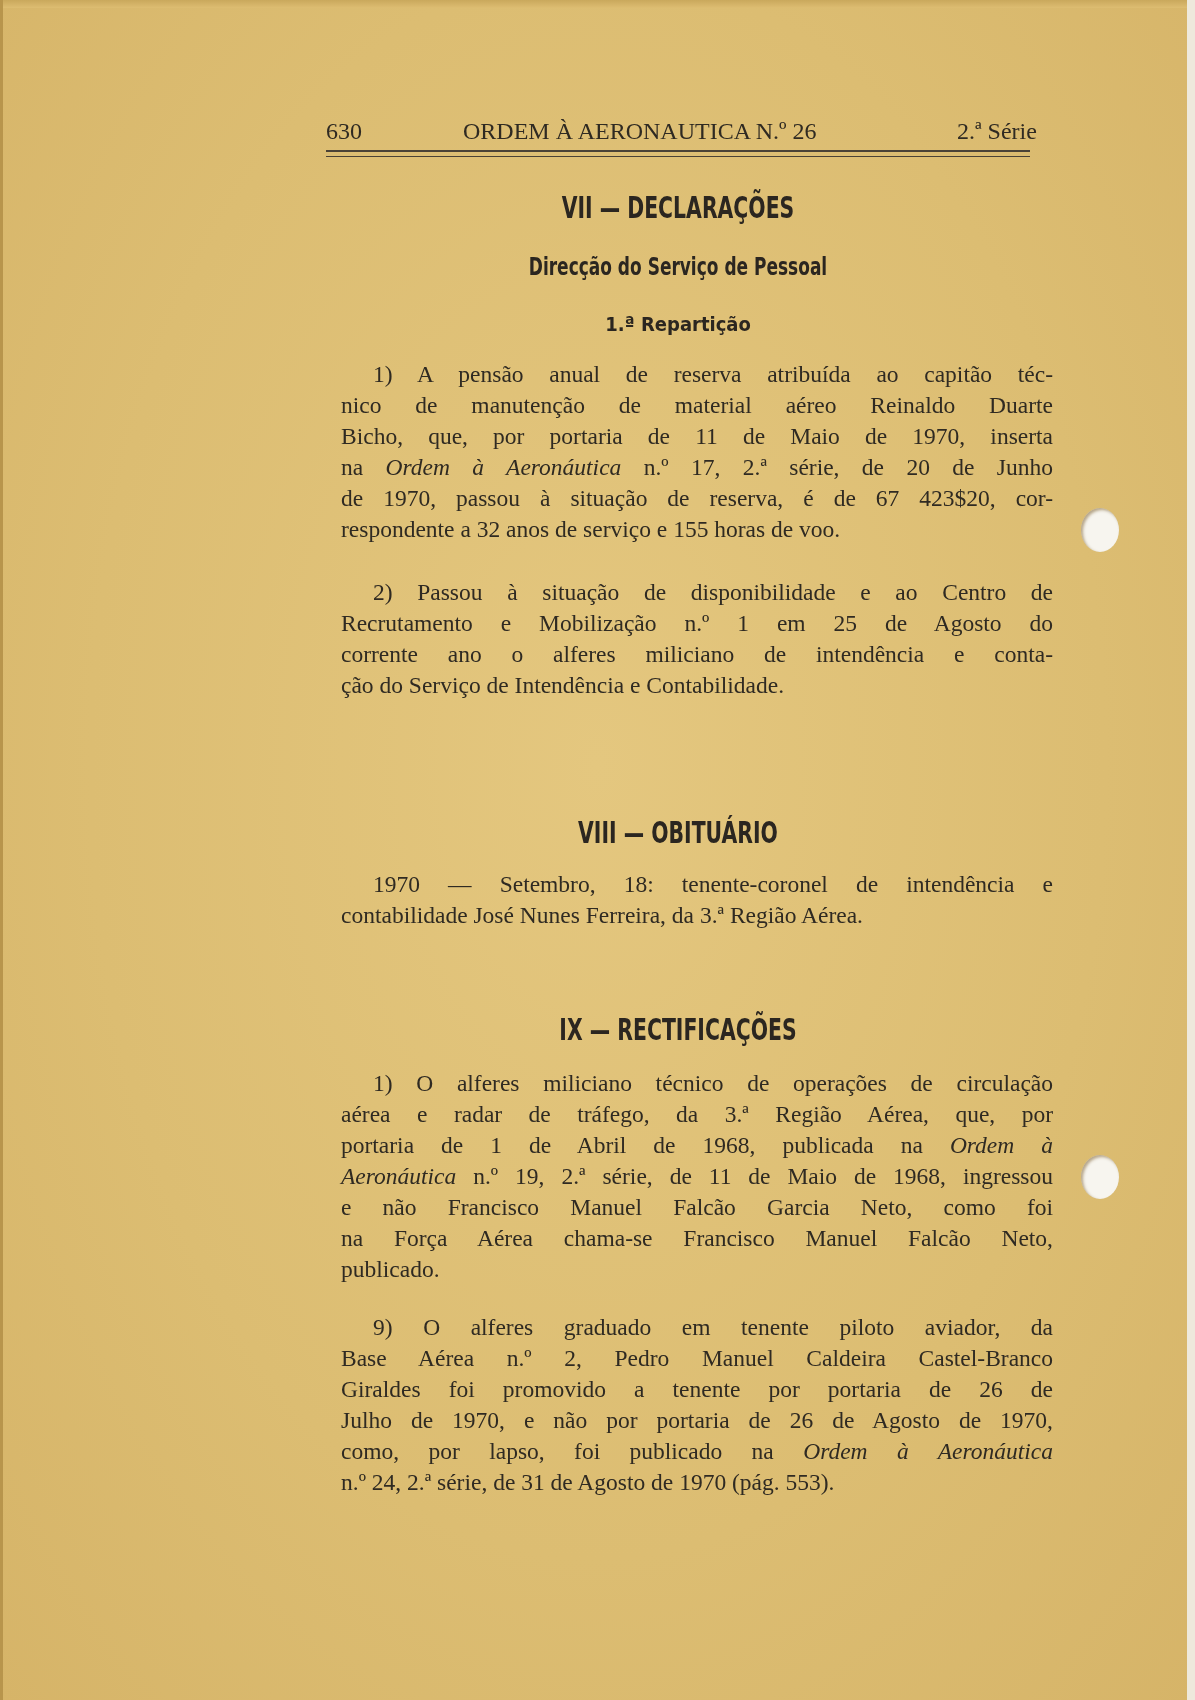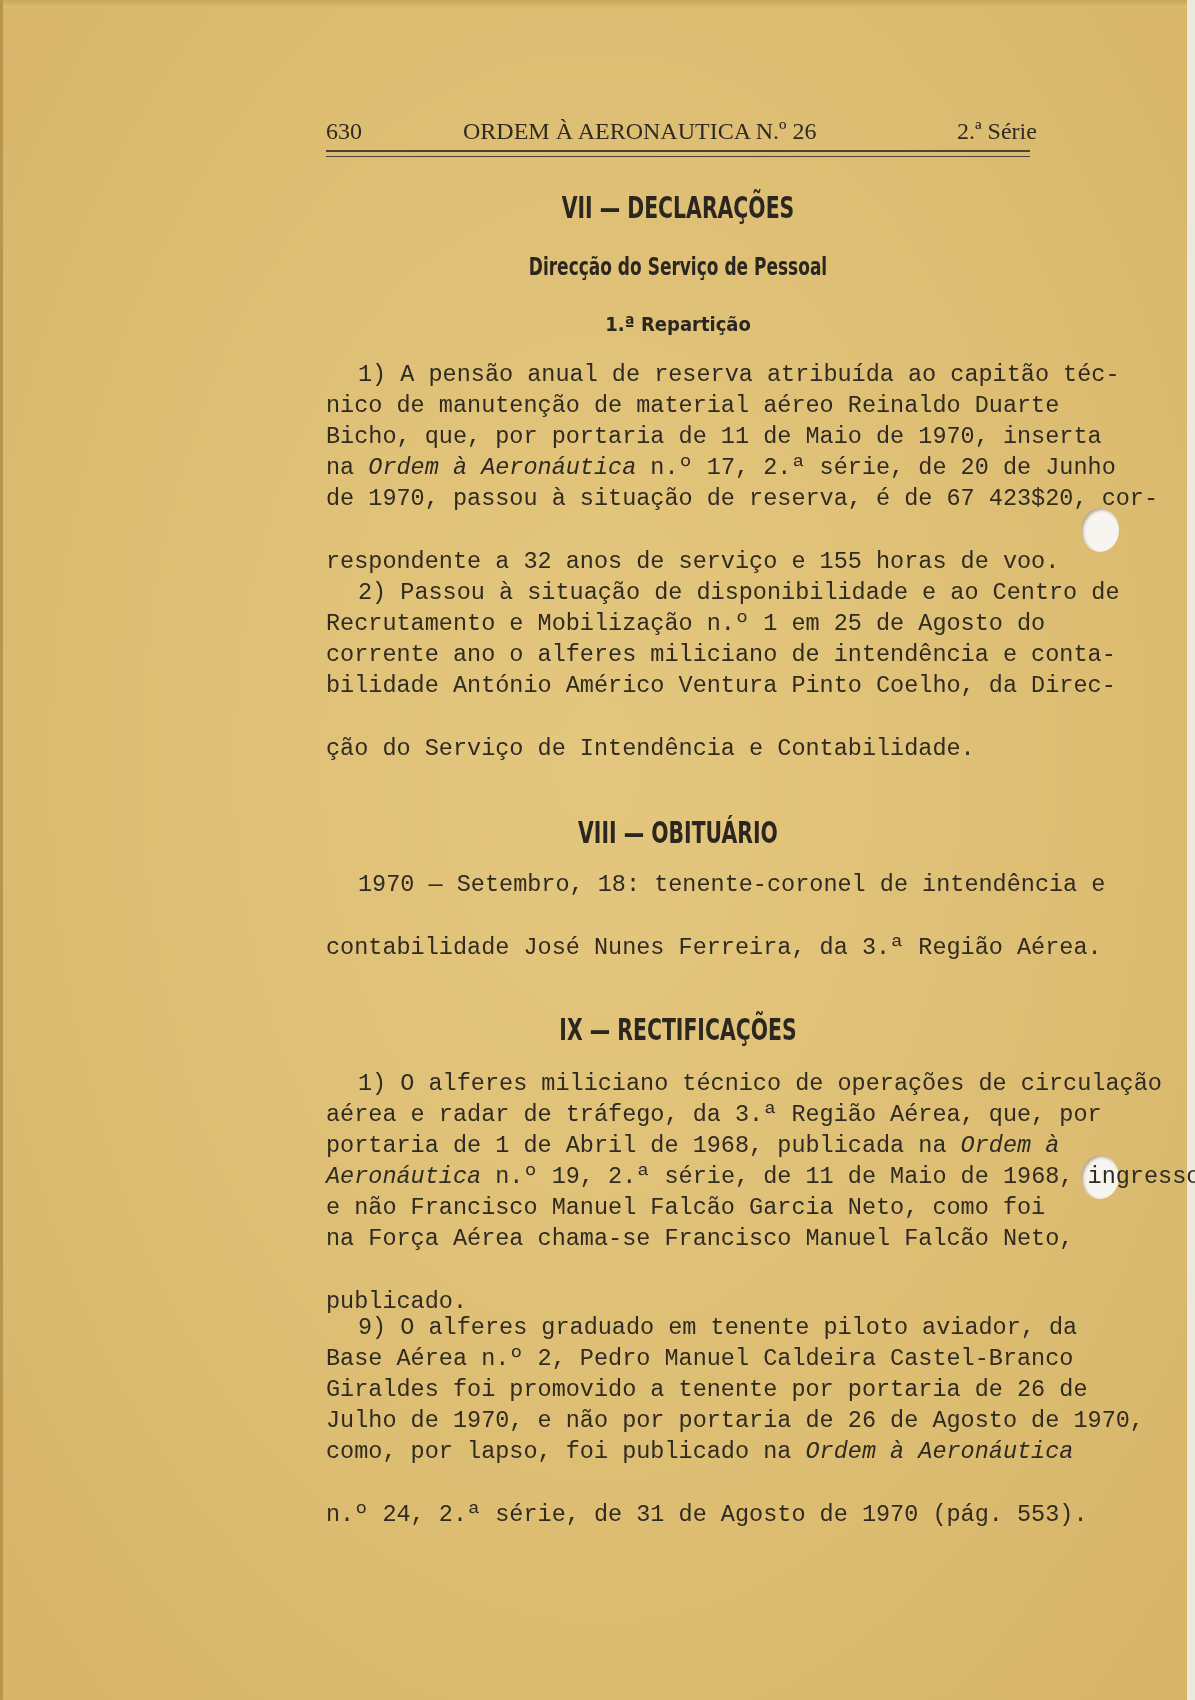--- a/index.html
+++ b/index.html
@@ -26,27 +26,26 @@
 
     .sec-title {
       position: absolute; left: 326px; width: 704px; text-align: center;
       font-family: "DejaVu Sans", sans-serif; font-weight: bold; color: #2b2620;
       transform-origin: center; letter-spacing: 0px;
     }
     .condensed { transform: scaleX(0.68); }
     .sub-title { font-family: "DejaVu Sans", sans-serif; font-weight: bold; }
 
     .para {
-      position: absolute; left: 326px; width: 712px;
+      position: absolute; left: 341px; width: 712px;
       font-size: 23.5px; line-height: 31px; text-align: justify;
       color: #2f2a22;
-      font-family: Liberation Mono, monospace;
     }
     .para .line { display: block; text-align: justify; text-align-last: justify; white-space: nowrap; }
-    .para .line.last { text-align-last: left; margin-top: 32px; }
+    .para .line.last { text-align-last: left; }
     .para .indent { padding-left: 32px; }
     i { font-style: italic; }
   </style>
 </head>
 <body>
 
 <div class="page">
   <div class="top-edge"></div>
   <div class="left-edge"></div>
   <div class="right-strip"></div>
@@ -70,21 +69,20 @@
       <span class="line">nico de manutenção de material aéreo Reinaldo Duarte</span>
       <span class="line">Bicho, que, por portaria de 11 de Maio de 1970, inserta</span>
       <span class="line">na <i>Ordem à Aeronáutica</i> n.º 17, 2.ª série, de 20 de Junho</span>
       <span class="line">de 1970, passou à situação de reserva, é de 67 423$20, cor-</span>
       <span class="line last">respondente a 32 anos de serviço e 155 horas de voo.</span>
     </div>
   <div class="para" style="top:577px;">
       <span class="line indent">2) Passou à situação de disponibilidade e ao Centro de</span>
       <span class="line">Recrutamento e Mobilização n.º 1 em 25 de Agosto do</span>
       <span class="line">corrente ano o alferes miliciano de intendência e conta-</span>
-      <span class="line">bilidade António Américo Ventura Pinto Coelho, da Direc-</span>
       <span class="line last">ção do Serviço de Intendência e Contabilidade.</span>
     </div>
 
   <div class="sec-title condensed" style="top:815px; font-size:30px;">VIII — OBITUÁRIO</div>
   <div class="para" style="top:869px;">
       <span class="line indent">1970 — Setembro, 18: tenente-coronel de intendência e</span>
       <span class="line last">contabilidade José Nunes Ferreira, da 3.ª Região Aérea.</span>
     </div>
 
   <div class="sec-title condensed" style="top:1012px; font-size:30px;">IX — RECTIFICAÇÕES</div>

